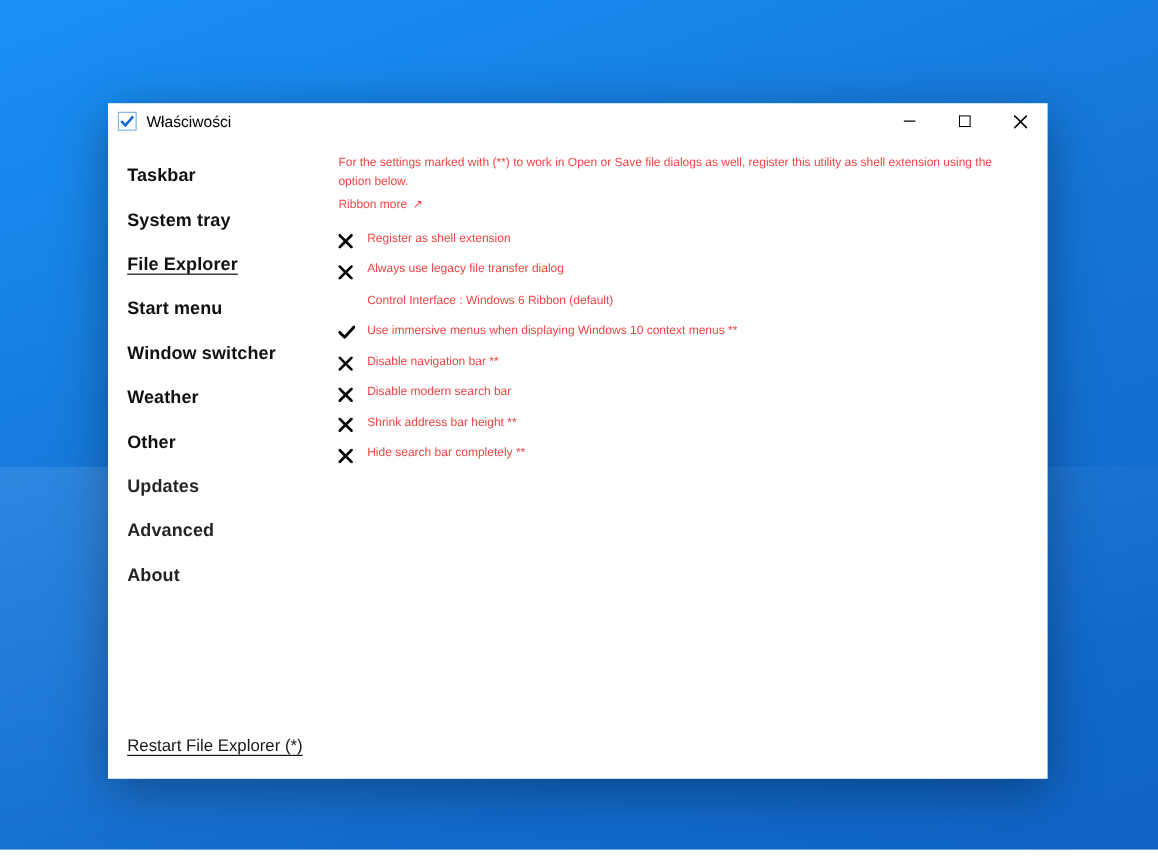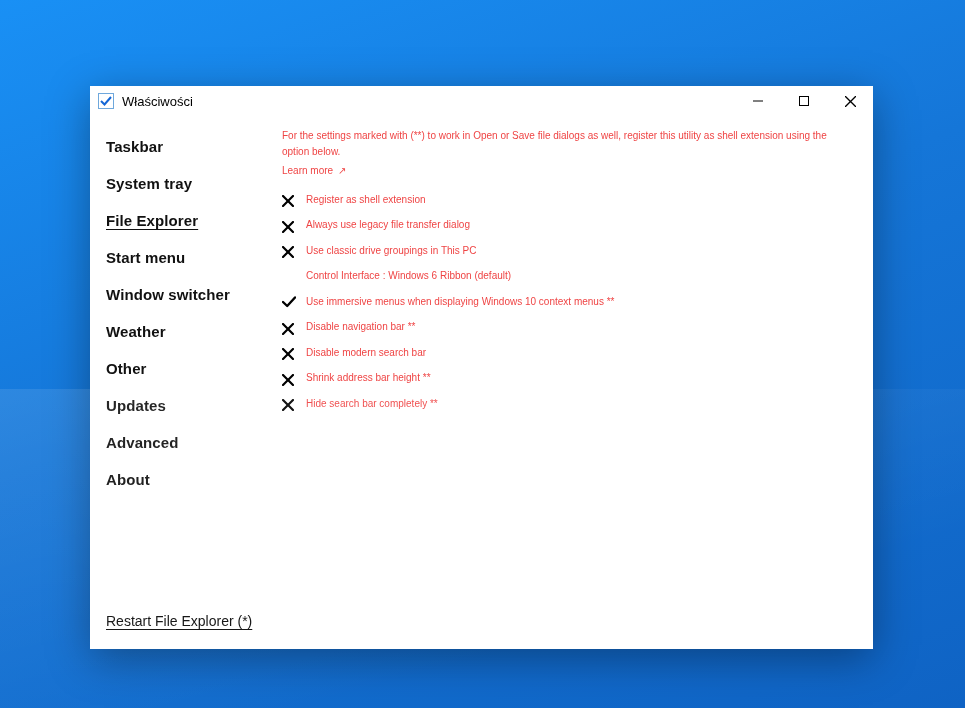--- a/index.html
+++ b/index.html
@@ -202,50 +202,41 @@
             <div class="nav-item">Advanced</div>
             <div class="nav-item">About</div>
           </div>
         <div class="sidebar-spacer"></div>
         <div class="restart-link">Restart File Explorer (*)</div>
       </div>
 
       <div class="content">
         <div class="intro">For the settings marked with (**) to work in Open or Save file dialogs as well, register this utility as shell extension using the option below.</div>
         <div class="learn-more">
-          <span>Learn more</span><span class="arrow"> ↗</span>
+          <span>Ribbon more</span><span class="arrow"> ↗</span>
         </div>
 
         <div id="settings-top">
             <div class="opt-row">
               <span class="opt-icon">
                 <svg width="12" height="12" viewBox="0 0 12 12">
                   <line x1="1" y1="1" x2="11" y2="11" stroke="#000" stroke-width="2.2" stroke-linecap="round"></line>
                   <line x1="11" y1="1" x2="1" y2="11" stroke="#000" stroke-width="2.2" stroke-linecap="round"></line>
                 </svg>
               </span>
               <span class="opt-label">Register as shell extension</span>
             </div>
             <div class="opt-row">
               <span class="opt-icon">
                 <svg width="12" height="12" viewBox="0 0 12 12">
                   <line x1="1" y1="1" x2="11" y2="11" stroke="#000" stroke-width="2.2" stroke-linecap="round"></line>
                   <line x1="11" y1="1" x2="1" y2="11" stroke="#000" stroke-width="2.2" stroke-linecap="round"></line>
                 </svg>
               </span>
               <span class="opt-label">Always use legacy file transfer dialog</span>
-            </div>
-            <div class="opt-row">
-              <span class="opt-icon">
-                <svg width="12" height="12" viewBox="0 0 12 12">
-                  <line x1="1" y1="1" x2="11" y2="11" stroke="#000" stroke-width="2.2" stroke-linecap="round"></line>
-                  <line x1="11" y1="1" x2="1" y2="11" stroke="#000" stroke-width="2.2" stroke-linecap="round"></line>
-                </svg>
-              </span>
-              <span class="opt-label">Use classic drive groupings in This PC</span>
             </div>
             <div class="opt-row indent">
               <span class="opt-icon"></span>
               <span class="opt-label">Control Interface : Windows 6 Ribbon (default)</span>
             </div>
           </div>
         <div id="settings-bottom">
             <div class="opt-row">
               <span class="opt-icon">
                 <svg width="14" height="14" viewBox="0 0 14 14">

